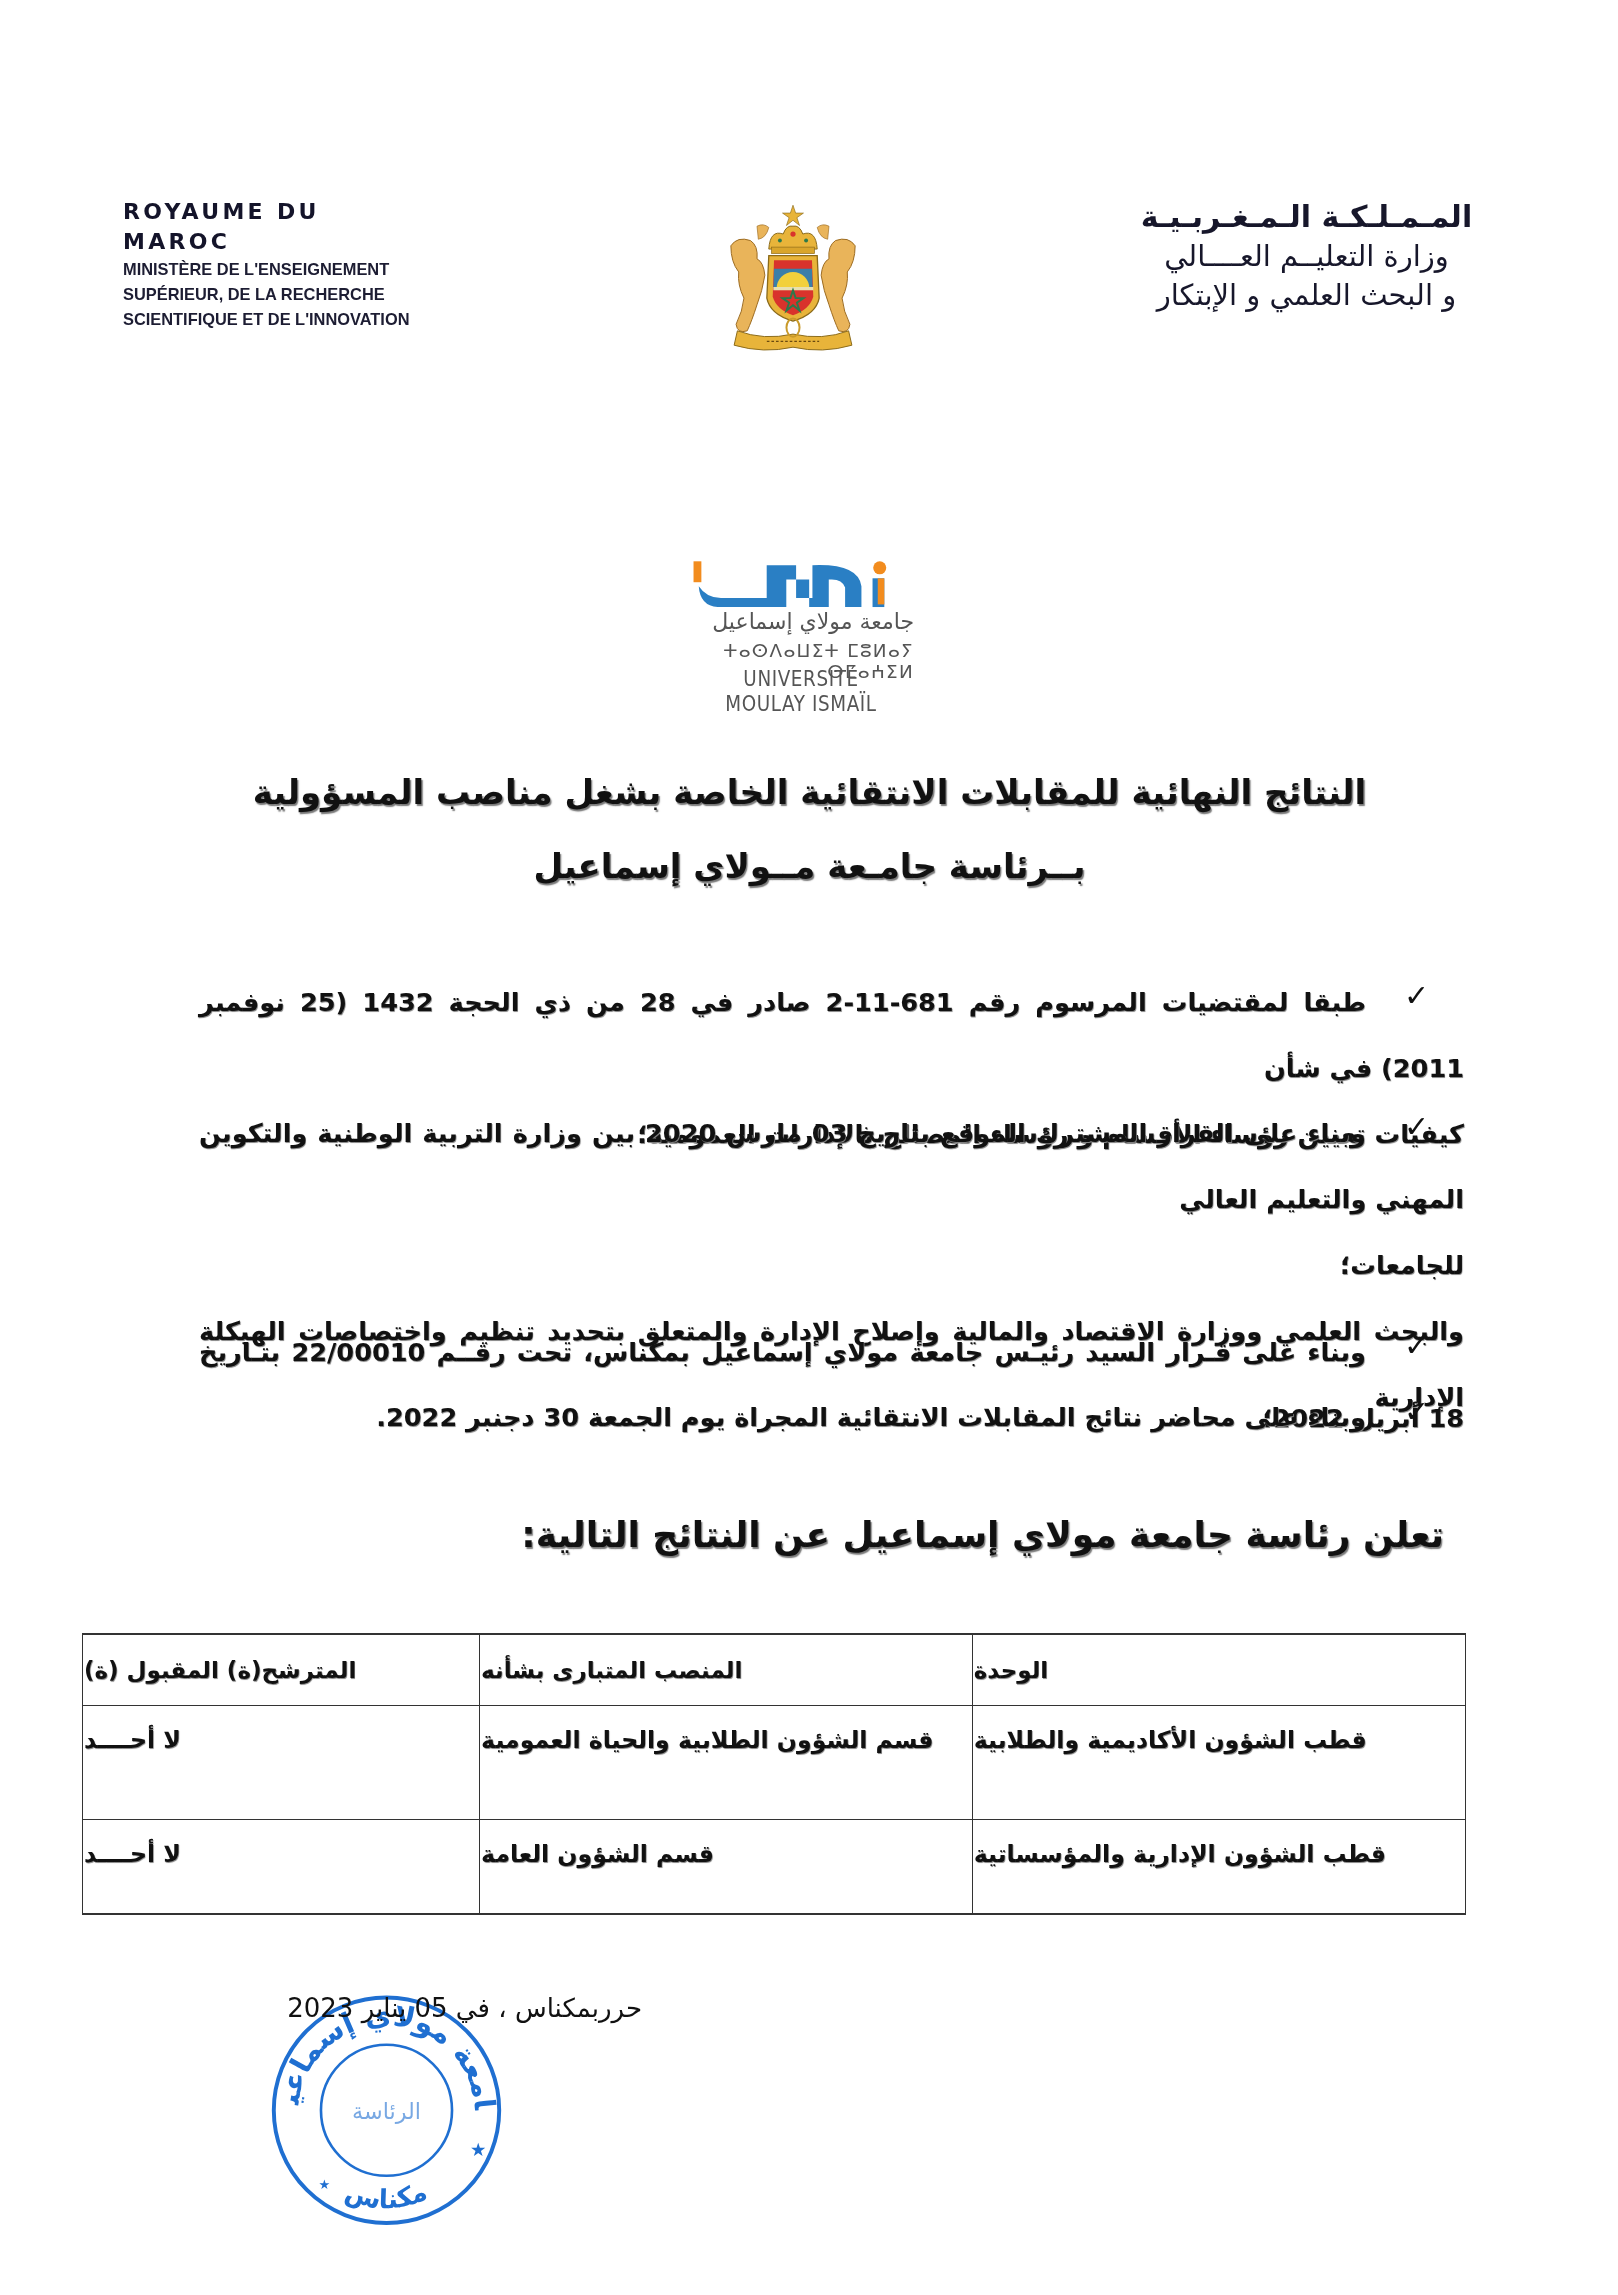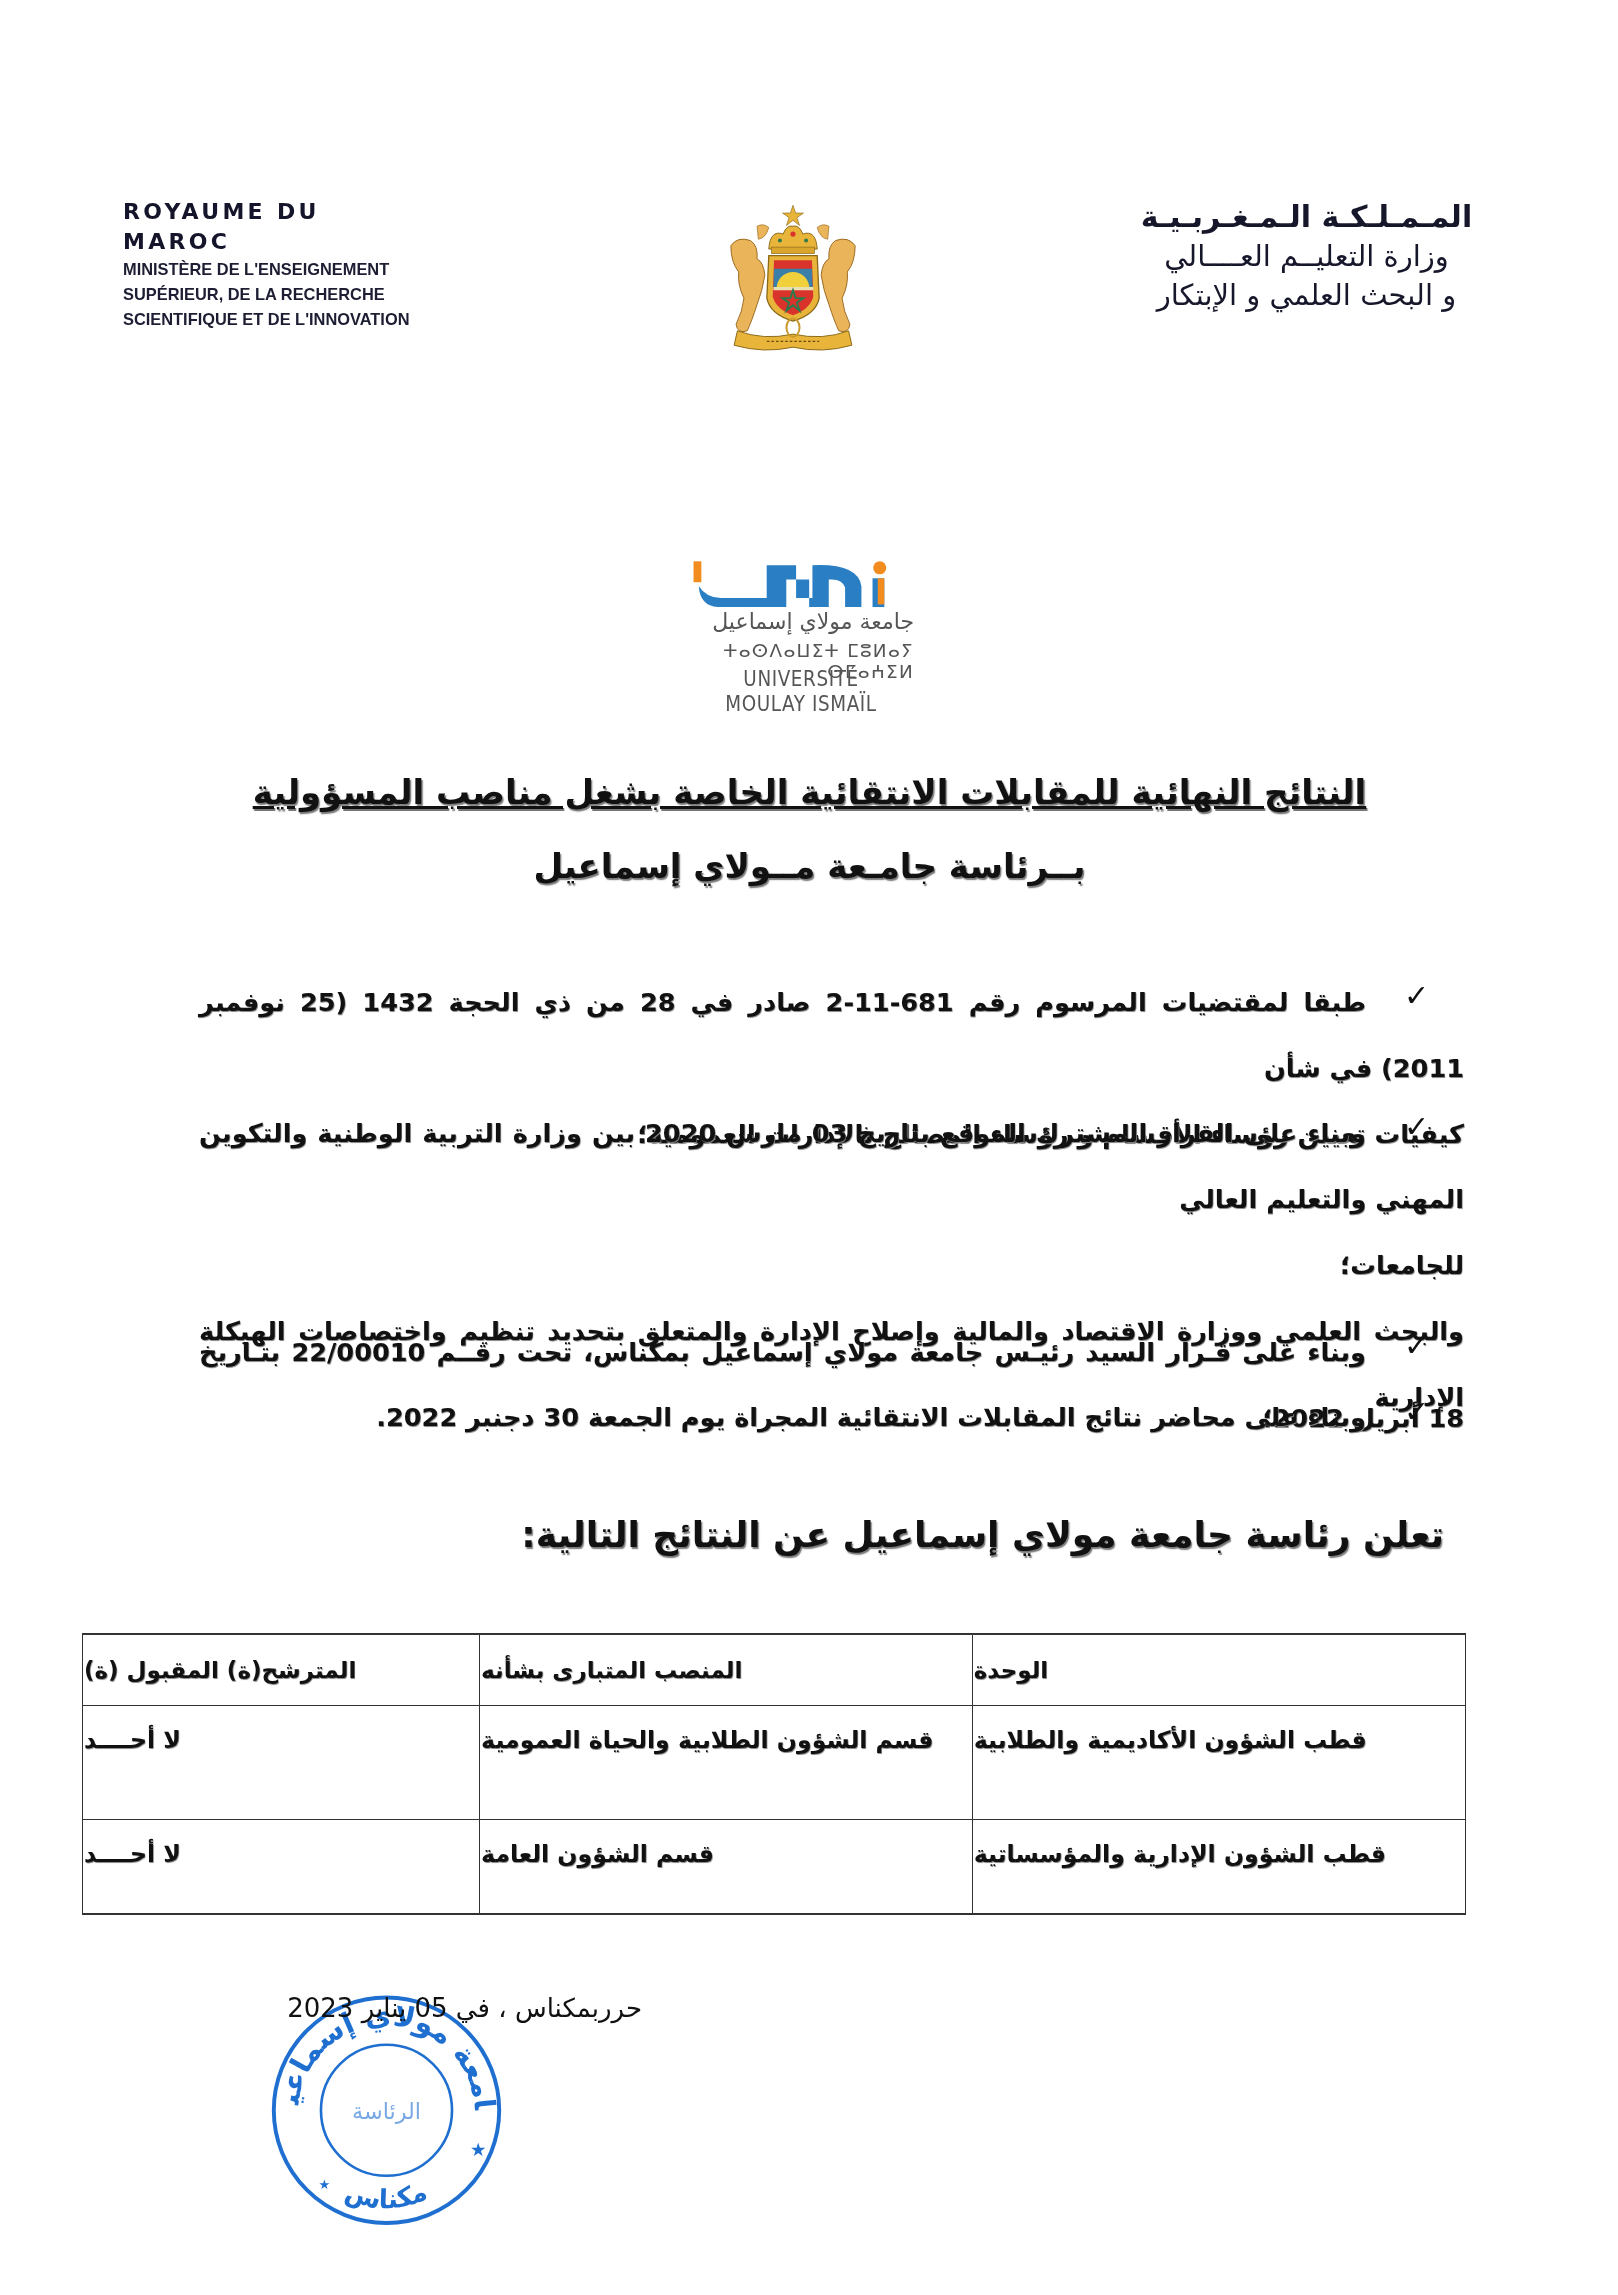--- a/index.html
+++ b/index.html
@@ -23,21 +23,21 @@
     #coat { left: 711px; top: 200px; width: 164px; height: 157px; }
 
     
     #umi { left: 688px; top: 560px; width: 243px; height: 141px; }
     #umi .ar { position: absolute; left: 0; top: 49px; width: 226px; text-align: right; direction: rtl; font-size: 22px; color: #555; font-family: "DejaVu Sans", sans-serif; }
     #umi .tf { position: absolute; left: 0; top: 80px; width: 226px; text-align: right; font-size: 18.4px; color: #555; letter-spacing: 1.3px; font-family: "DejaVu Sans", sans-serif; }
     #umi .fr { position: absolute; left: 0; top: 106px; width: 226px; text-align: center; font-size: 21.6px; color: #555; letter-spacing: 0.7px; font-family: "DejaVu Sans", sans-serif; transform: scaleX(0.85); transform-origin: center; }
 
     
     .title { left: 131px; width: 1357px; text-align: center; direction: rtl; font-family: "DejaVu Sans", sans-serif; font-weight: bold; font-size: 34px; color: #111; text-shadow: 1.3px 2px 1.3px #777; }
-    #title-1 { top: 772px; text-decoration: underline; }
+    #title-1 { top: 772px; }
     #title-2 { top: 846px; letter-spacing: 1.3px; }
 
     
     .para { right: 154px; width: 1265px; direction: rtl; text-align: justify; font-family: "DejaVu Sans", sans-serif; font-weight: bold; font-size: 25.6px; line-height: 66px; color: #111; text-shadow: 0.7px 1.3px 0.7px #888; }
     .check { position: absolute; font-size: 30px; color: #111; font-weight: bold; }
     #p1 { top: 969px; }
     #p2 { top: 1100px; }
     #p3 { top: 1319px; }
     #p4 { top: 1384px; }
     #p1-indent, #p2-indent, #p3-indent, #p4-indent { display: inline-block; width: 98px; }

